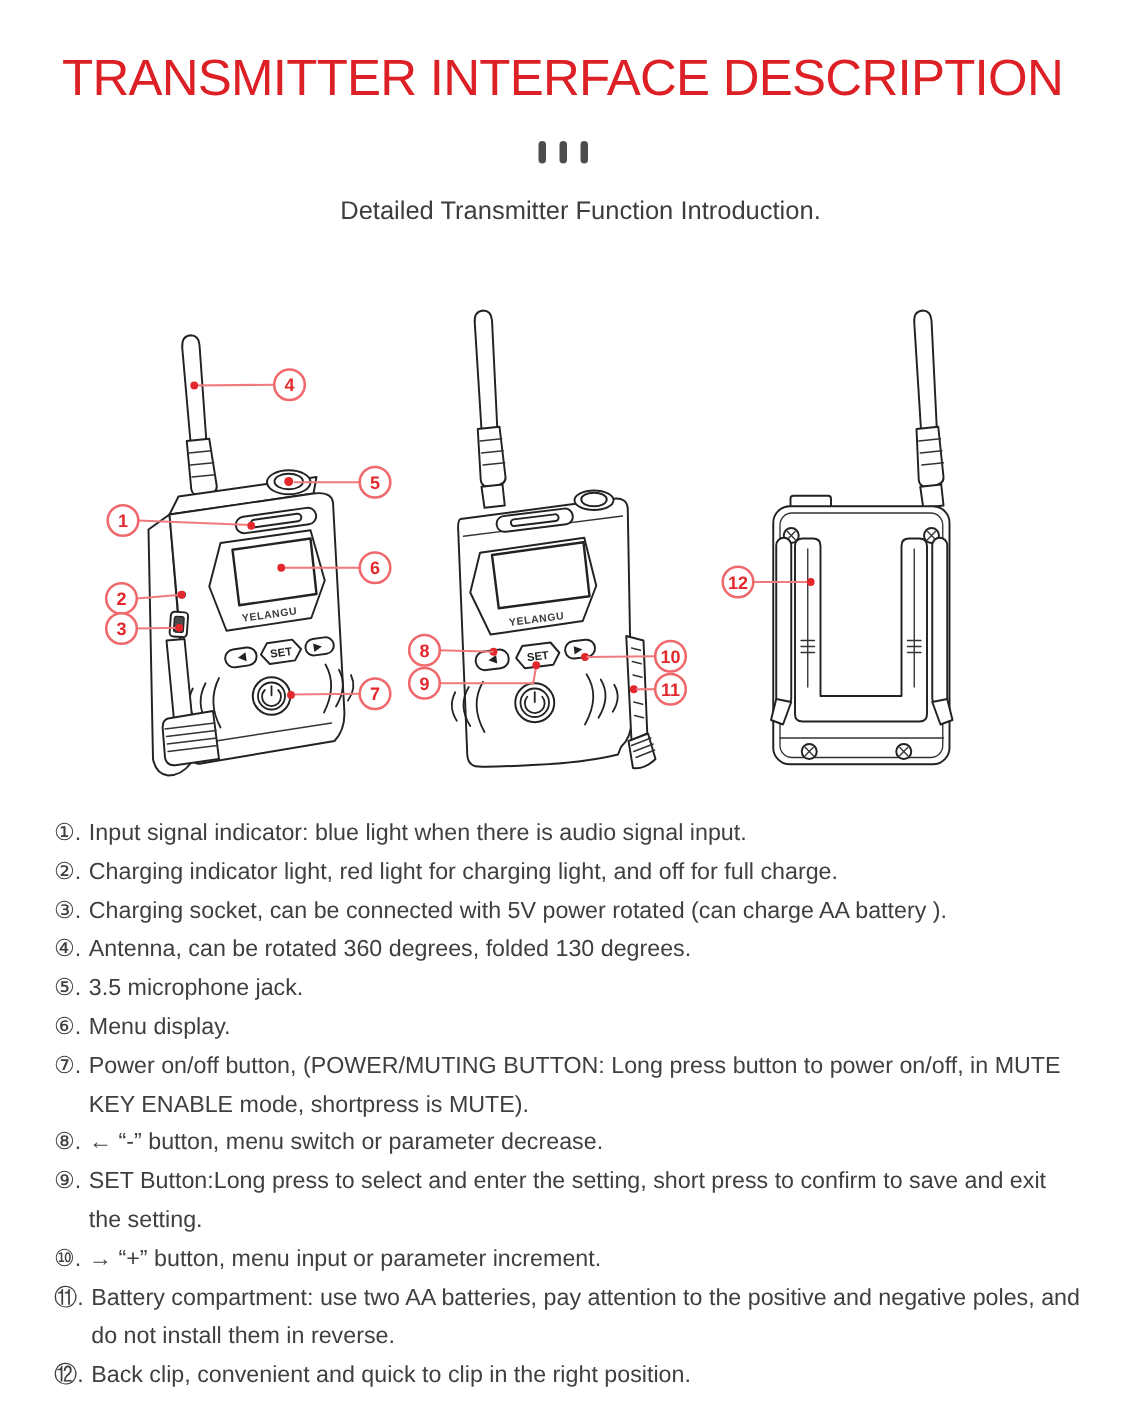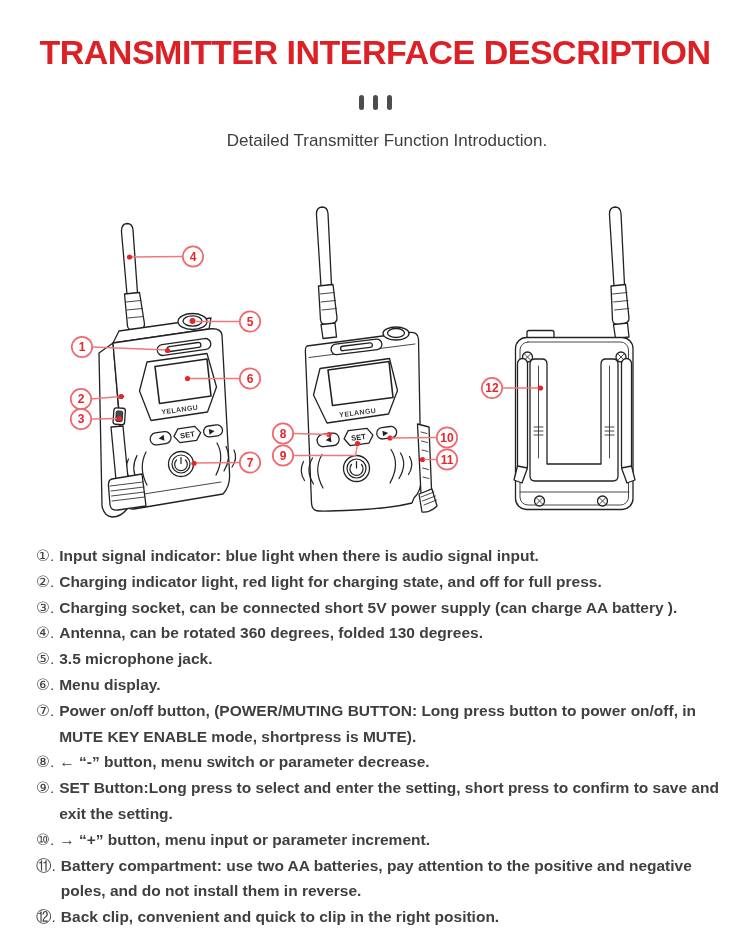--- a/index.html
+++ b/index.html
@@ -2,36 +2,36 @@
 <html><head>
 <meta charset="utf-8">
 <style>
   html,body{margin:0;padding:0;background:#ffffff;}
   .page{
     position:relative;width:750px;height:937px;background:#ffffff;overflow:hidden;
     font-family:"Liberation Sans","DejaVu Sans",sans-serif;color:#3f3f3f;
   }
   .title{
     position:absolute;top:33px;left:0;width:750px;text-align:center;
-    font-size:34px;font-weight:bold;letter-spacing:-0.5px;color:#dc2025;margin:0;
+    font-size:34px;font-weight:normal;letter-spacing:-0.5px;color:#dc2025;margin:0;
   }
   .divider-bars{position:absolute;top:93px;left:0;width:750px;text-align:center;}
   .divider-bars .bar{
     display:inline-block;width:5px;height:15px;border-radius:3px;
     background:#4d4d4d;margin:0 4.5px;vertical-align:middle;
   }
   .subtitle{
     position:absolute;top:131px;left:0;width:750px;text-align:center;
     font-size:17px;color:#3d3d3d;margin:0;font-weight:normal;padding-left:12px;
   }
   .diagram{position:absolute;top:190px;left:0;width:750px;height:350px;}
   .features{position:absolute;top:543px;left:36px;width:686px;}
   .feat{display:flex;gap:5px;font-size:15.5px;line-height:25.8px;color:#3f3f3f;}
   .feat .num{flex:0 0 auto;white-space:nowrap;}
-  .feat .txt{flex:1 1 auto;font-weight:bold;}
+  .feat .txt{flex:1 1 auto;}
 
   
   svg .ln{fill:#ffffff;stroke:#222222;stroke-width:1.3;stroke-linejoin:round;}
   svg .ln15{fill:#ffffff;stroke:#222222;stroke-width:1.6;stroke-linejoin:round;}
   svg .ln2{fill:none;stroke:#222222;stroke-width:1.2;stroke-linecap:round;}
   svg .thin{fill:none;stroke:#333333;stroke-width:0.9;stroke-linecap:round;}
   svg .dark{fill:#4a4a4a;stroke:#222222;stroke-width:0.9;}
   svg .red-line{stroke:#f0797c;stroke-width:1.4;fill:none;}
   svg .red-dot{fill:#e2282d;}
   svg .co-circle{fill:#ffffff;stroke:#f0686b;stroke-width:1.7;}
@@ -262,25 +262,25 @@
     </svg>
   </div>
 
   <div class="features">
     <div class="feat">
         <span class="num">①.</span>
         <span class="txt">Input signal indicator: blue light when there is audio signal input.</span>
       </div>
     <div class="feat">
         <span class="num">②.</span>
-        <span class="txt">Charging indicator light, red light for charging state, and off for full press.</span>
+        <span class="txt">Charging indicator light, red light for charging light, and off for full charge.</span>
       </div>
     <div class="feat">
         <span class="num">③.</span>
-        <span class="txt">Charging socket, can be connected short 5V power supply (can charge AA battery ).</span>
+        <span class="txt">Charging socket, can be connected with 5V power rotated (can charge AA battery ).</span>
       </div>
     <div class="feat">
         <span class="num">④.</span>
         <span class="txt">Antenna, can be rotated 360 degrees, folded 130 degrees.</span>
       </div>
     <div class="feat">
         <span class="num">⑤.</span>
         <span class="txt">3.5 microphone jack.</span>
       </div>
     <div class="feat">

